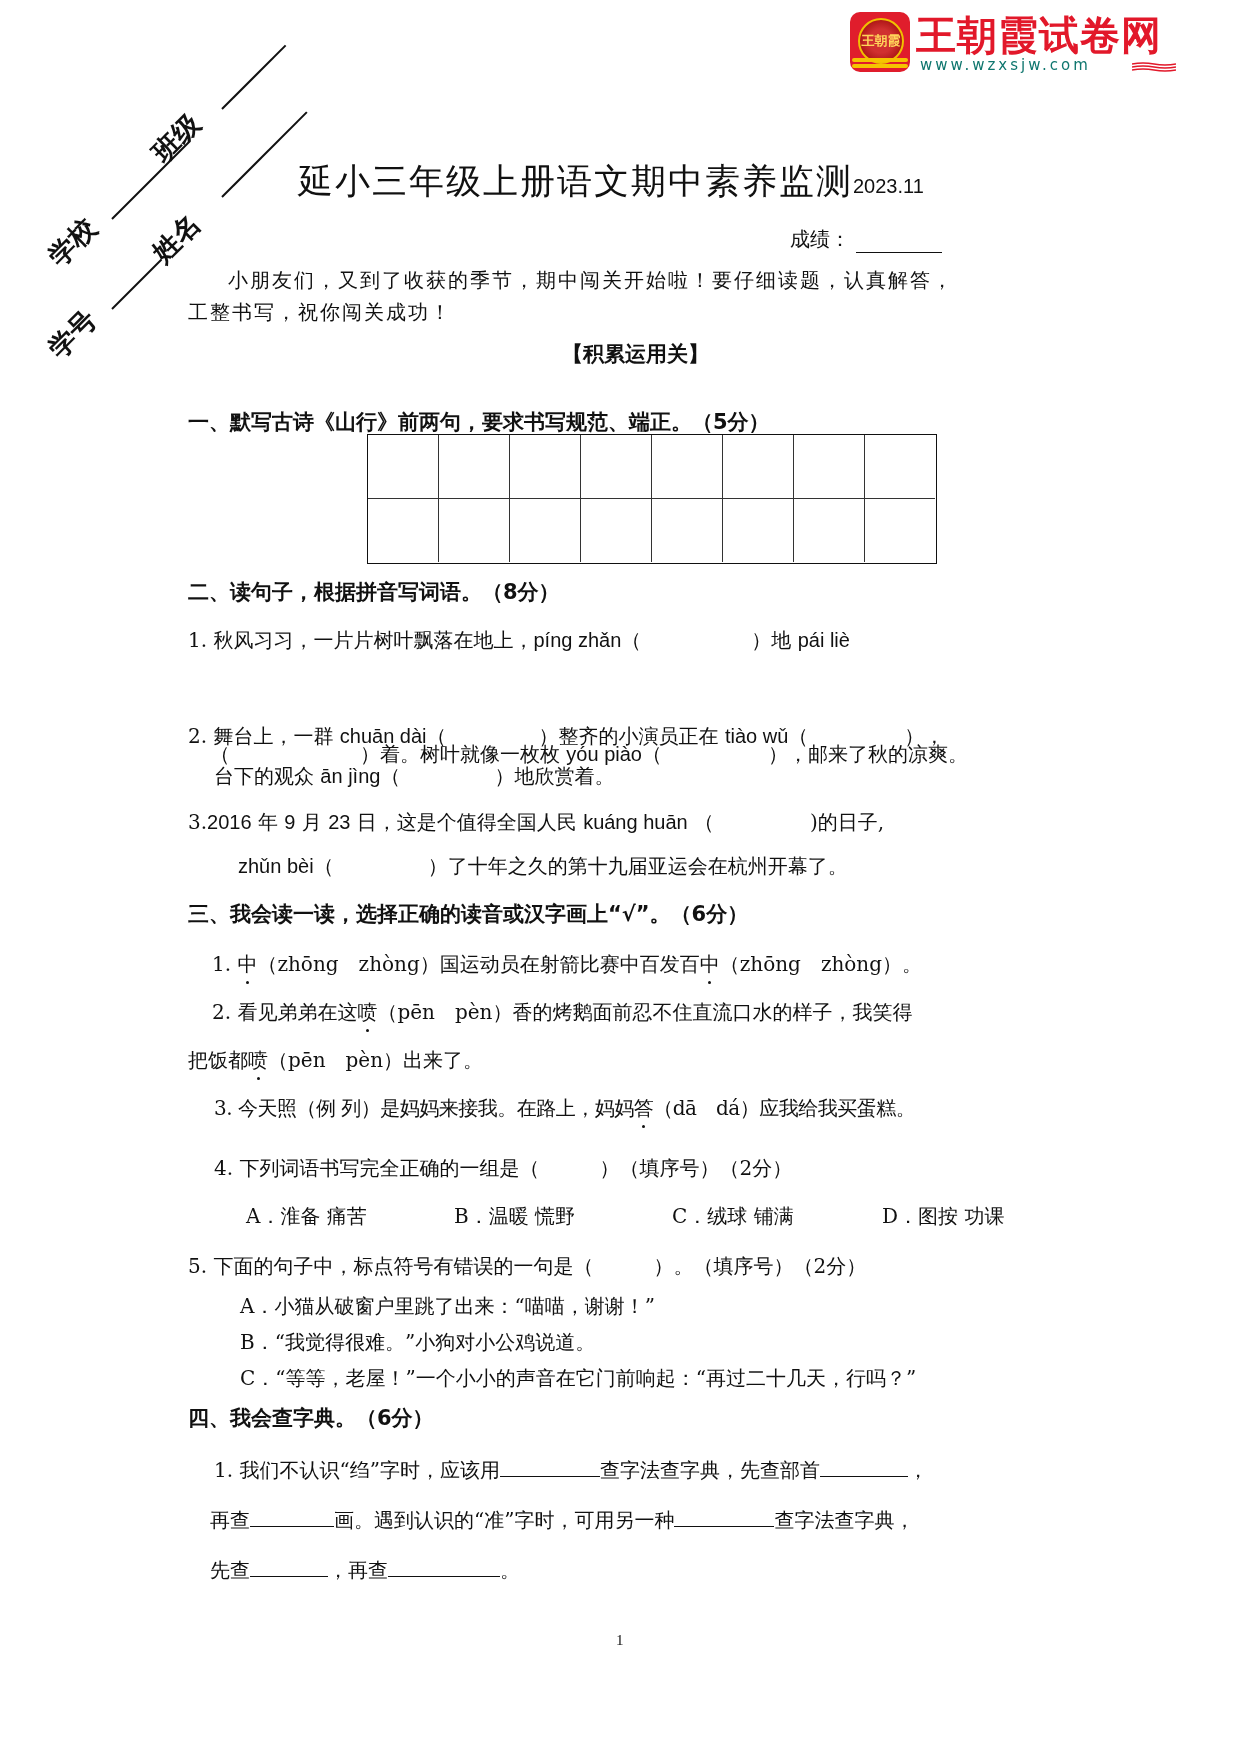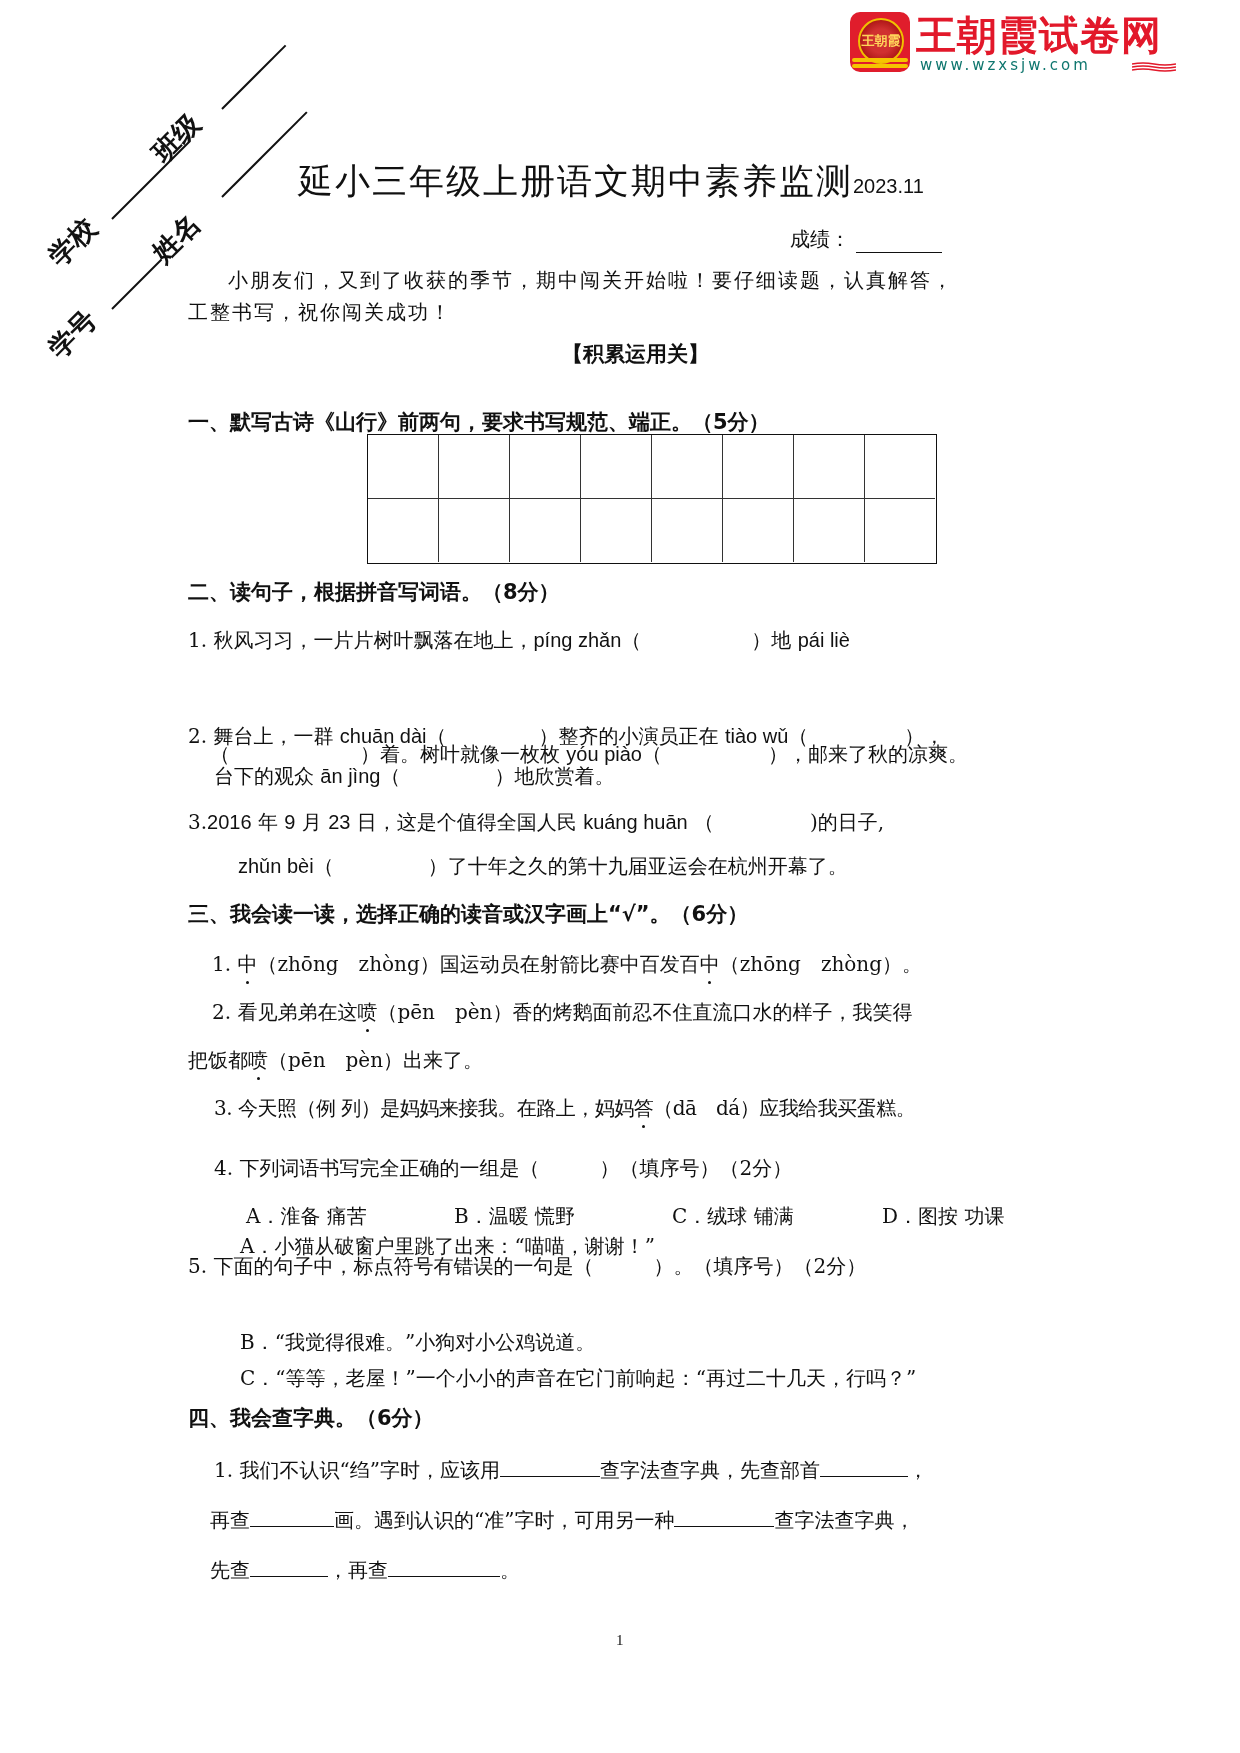--- a/index.html
+++ b/index.html
@@ -140,21 +140,21 @@
 
 <div class="abs p" style="left:214px; top:1154px;">4. 下列词语书写完全正确的一组是（　　　）（填序号）（2分）</div>
 <div class="abs p" style="left:246px; top:1202px; width:800px;">
   <span style="position:absolute;left:0">A．淮备  痛苦</span>
   <span style="position:absolute;left:208px">B．温暖  慌野</span>
   <span style="position:absolute;left:426px">C．绒球  铺满</span>
   <span style="position:absolute;left:636px">D．图按  功课</span>
 </div>
 
 <div class="abs p" style="left:188px; top:1252px;">5. 下面的句子中，标点符号有错误的一句是（　　　）。（填序号）（2分）</div>
-<div class="abs p" style="left:240px; top:1232px;">A．小猫从破窗户里跳了出来：“喵喵，谢谢！”</div>
+<div class="abs p" style="left:240px; top:1292px;">A．小猫从破窗户里跳了出来：“喵喵，谢谢！”</div>
 <div class="abs p" style="left:240px; top:1328px;">B．“我觉得很难。”小狗对小公鸡说道。</div>
 <div class="abs p" style="left:240px; top:1364px;">C．“等等，老屋！”一个小小的声音在它门前响起：“再过二十几天，行吗？”</div>
 
 <div class="abs bold" style="left:188px; top:1404px;">四、我会查字典。（6分）</div>
 <div class="abs p" style="left:214px; top:1456px;">
   <span>1. 我们不认识“绉”字时，应该用</span><span class="ul" style="width:100px"></span><span>查字法查字典，先查部首</span><span class="ul" style="width:88px"></span><span>，</span>
 </div>
 <div class="abs p" style="left:210px; top:1506px;">
   <span>再查</span><span class="ul" style="width:84px"></span><span>画。遇到认识的“准”字时，可用另一种</span><span class="ul" style="width:100px"></span><span>查字法查字典，</span>
 </div>

